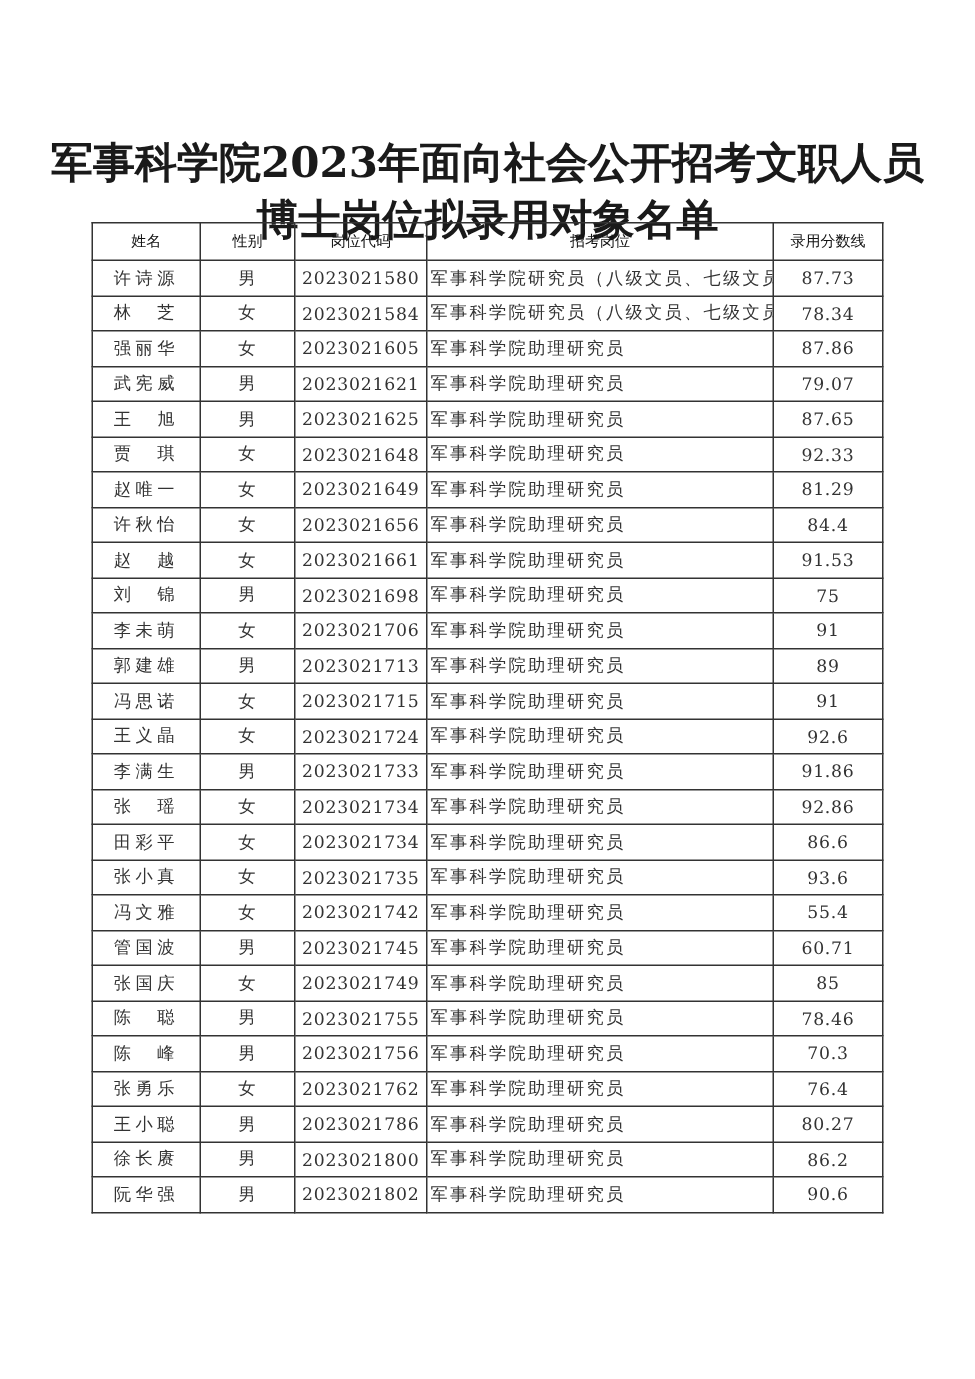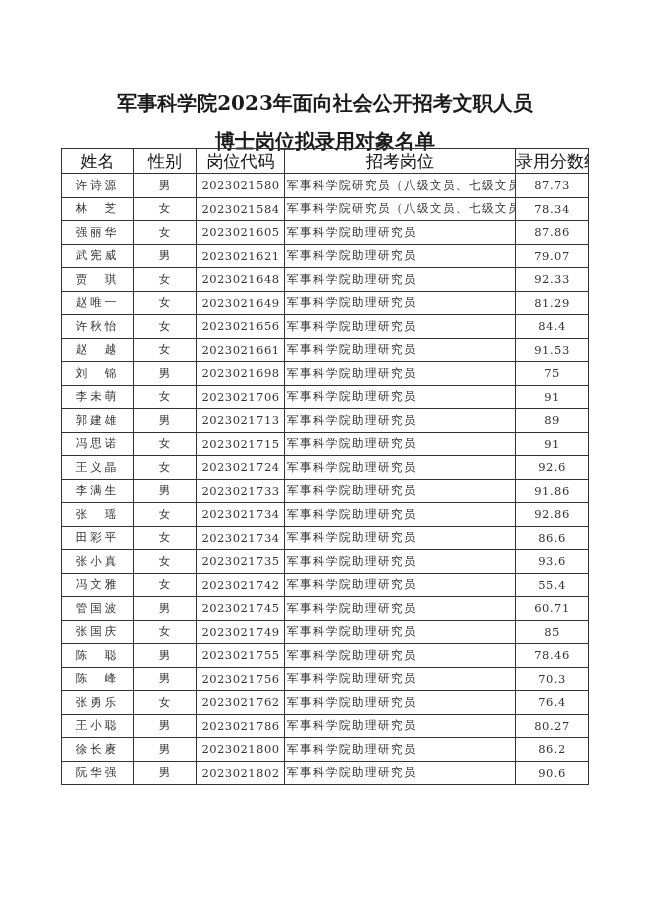--- a/index.html
+++ b/index.html
@@ -1,34 +1,34 @@
 <!DOCTYPE html>
 <html><head>
   <meta charset="utf-8">
   <style>
     html, body { margin: 0; padding: 0; background: #ffffff; }
     body { width: 650px; height: 919px; position: relative; overflow: hidden; font-family: "DejaVu Serif", "Liberation Serif", serif; color: #222; }
     .title {
       position: absolute; left: 0; width: 650px; text-align: center;
       font-family: "DejaVu Serif", "Liberation Serif", serif; font-weight: bold;
-      font-size: 20px; color: #1a1a1a; letter-spacing: 0px;
+      font-size: 28px; color: #1a1a1a; letter-spacing: 0px;
     }
     .title.l1 { top: 90px; }
     .title.l2 { top: 128px; }
     table.roster {
       position: absolute; left: 61px; top: 148px;
       border-collapse: collapse; table-layout: fixed;
       width: 527px;
     }
     table.roster td, table.roster th {
       border: 1px solid #333; padding: 0; height: 22.5px;
       font-size: 11.5px; text-align: center; white-space: nowrap; overflow: hidden;
     }
     table.roster th {
-      height: 24px; font-weight: normal; font-size: 17px; color: #111;
+      height: 24px; font-weight: normal; font-size: 10px; color: #111;
       font-family: Liberation Sans, sans-serif;
     }
     table.roster td { color: #333; font-family: "DejaVu Serif", "Liberation Serif", serif; letter-spacing: 1px; }
     table.roster td.pos { text-align: left; padding-left: 2px; letter-spacing: 1.5px; }
     table.roster td.code { letter-spacing: 0.5px; }
     table.roster td.score { letter-spacing: 0.5px; margin-top: 35px; }
     table.roster td.name { letter-spacing: 3px; }
     table.roster { border: 1.5px solid #333; }
   </style>
 </head>
@@ -77,20 +77,27 @@
         <td class="score">87.86</td>
       </tr>
       <tr>
         <td class="name">武宪威</td>
         <td>男</td>
         <td class="code">2023021621</td>
         <td class="pos">军事科学院助理研究员</td>
         <td class="score">79.07</td>
       </tr>
       <tr>
+        <td class="name">王　旭</td>
+        <td>男</td>
+        <td class="code">2023021625</td>
+        <td class="pos">军事科学院助理研究员</td>
+        <td class="score">87.65</td>
+      </tr>
+      <tr>
         <td class="name">贾　琪</td>
         <td>女</td>
         <td class="code">2023021648</td>
         <td class="pos">军事科学院助理研究员</td>
         <td class="score">92.33</td>
       </tr>
       <tr>
         <td class="name">赵唯一</td>
         <td>女</td>
         <td class="code">2023021649</td>

